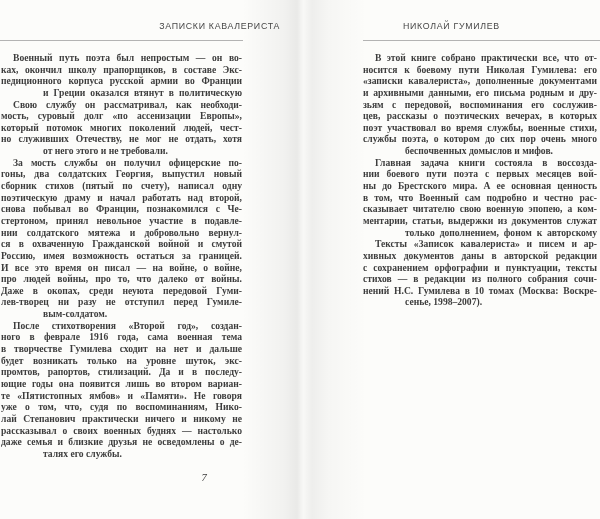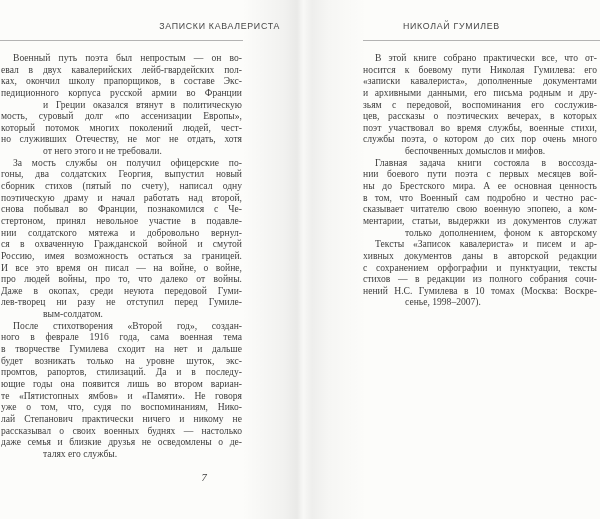--- a/index.html
+++ b/index.html
@@ -51,44 +51,44 @@
   .textcol{
     position:absolute;top:52px;
     font-size:9.6px;line-height:11.65px;color:var(--text);
   }
   .page.left .textcol{left:1px;width:241px;}
   .page.right .textcol{left:0;width:234px;}
 
   .line{
     text-align:justify;
     text-align-last:justify;
-    height:11.65px;overflow:hidden;
+    height:11.65px;overflow:hidden;font-weight:bold;
   }
   .line.first{text-indent:12px;}
   .line.last{text-align-last:left;padding-left:42px;}
 
   .pagenum{
     position:absolute;top:472px;left:188px;width:32px;
     text-align:center;font-size:10.5px;font-style:italic;color:var(--text);
   }
 </style>
 </head>
 <body>
 
 <div class="spread">
 
   <div class="page left">
     <div class="runhead">ЗАПИСКИ КАВАЛЕРИСТА</div>
     <div class="rule"></div>
     <div class="textcol">
         <div class="line first">Военный путь поэта был непростым — он во-</div>
-        <div class="line">евал в двух кавалерийских лейб-гвардейских пол-</div>
         <div class="line">ках, окончил школу прапорщиков, в составе Экс-</div>
         <div class="line">педиционного корпуса русской армии во Франции</div>
         <div class="line last">и Греции оказался втянут в политическую смуту.</div>
+        <div class="line first">Свою службу он рассматривал, как необходи-</div>
         <div class="line">мость, суровый долг «по ассенизации Европы»,</div>
         <div class="line">который потомок многих поколений людей, чест-</div>
         <div class="line">но служивших Отечеству, не мог не отдать, хотя</div>
         <div class="line last">от него этого и не требовали.</div>
         <div class="line first">За мость службы он получил офицерские по-</div>
         <div class="line">гоны, два солдатских Георгия, выпустил новый</div>
         <div class="line">сборник стихов (пятый по счету), написал одну</div>
         <div class="line">поэтическую драму и начал работать над второй,</div>
         <div class="line">снова побывал во Франции, познакомился с Че-</div>
         <div class="line">стертоном, принял невольное участие в подавле-</div>

